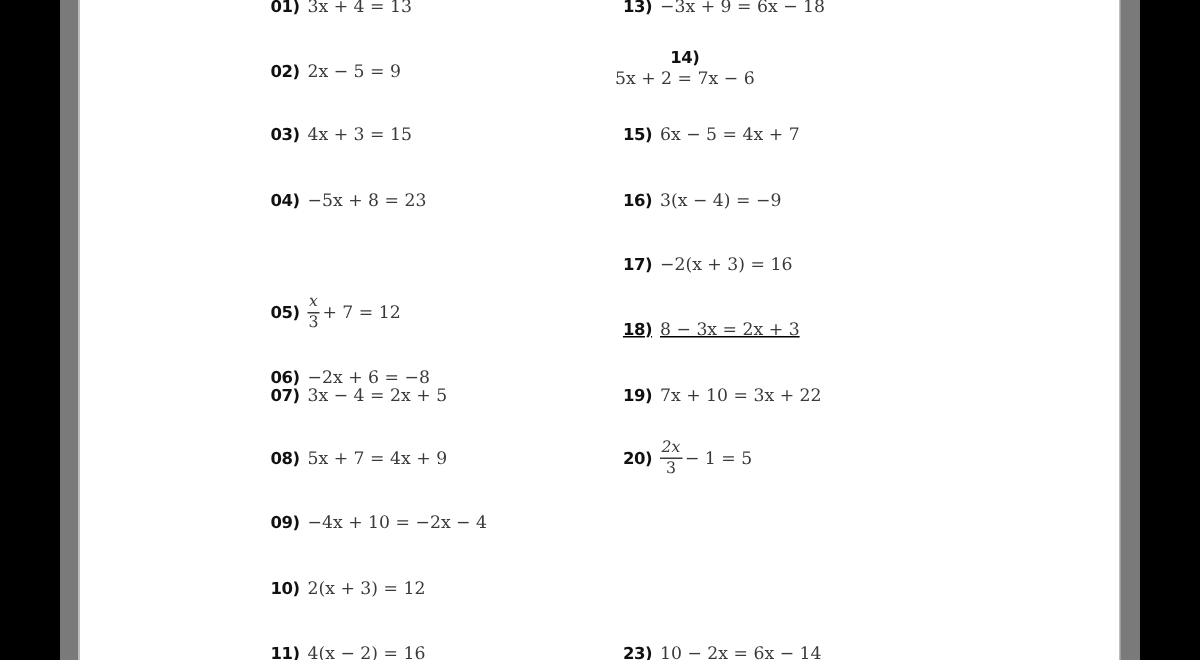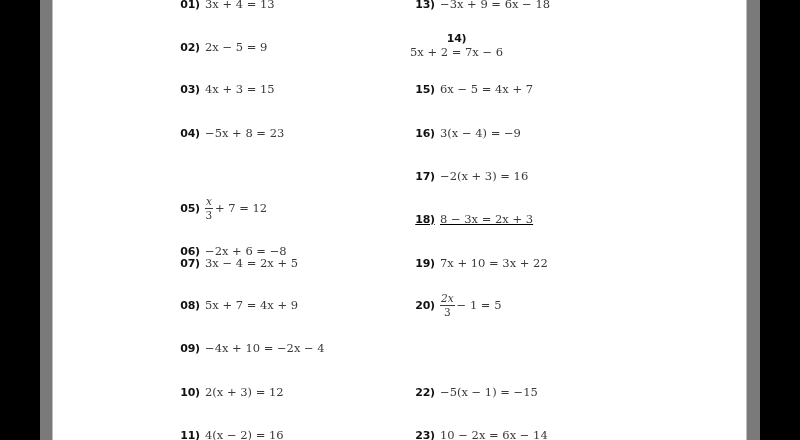--- a/index.html
+++ b/index.html
@@ -173,23 +173,19 @@
     <div class="problem" style="left:357px; top:290px;">
       <span class="num">20)</span>
       <span class="eq">
         <span class="frac">
           <span class="top">2x</span>
           <span class="bot">3</span>
         </span>
         <span>− 1 = 5</span>
       </span>
     </div>
-    <div class="problem" style="left:357px; top:377px;">
-      <span class="num">22)</span>
-      <span class="eq">−5(x − 1) = −15</span>
-    </div>
     <div class="problem" style="left:357px; top:420px;">
       <span class="num">23)</span>
       <span class="eq">10 − 2x = 6x − 14</span>
     </div>
 
   </div>
 </div>
 
 </body></html>

